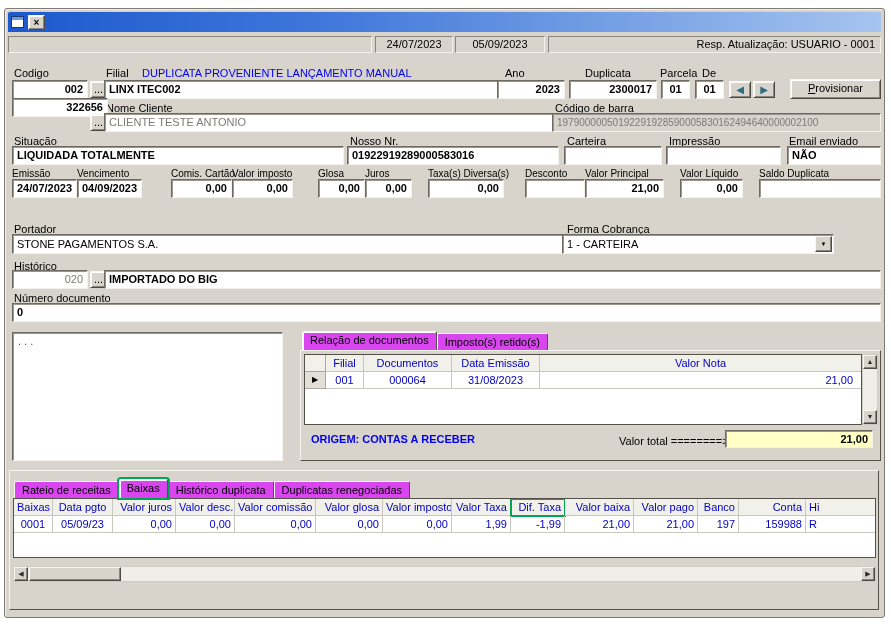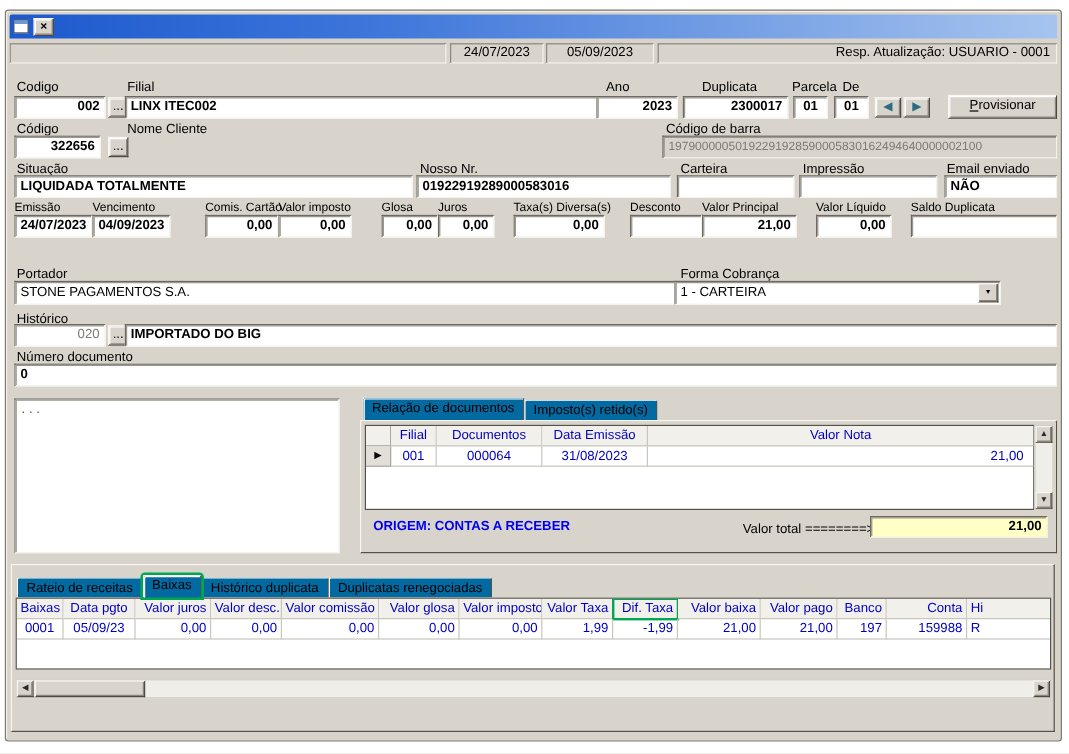--- a/index.html
+++ b/index.html
@@ -67,21 +67,21 @@
 
   .listbox {
     position:absolute; background:#fff;
     border:1px solid; border-color:#6e6a62 #f4f2ec #f4f2ec #6e6a62;
     box-shadow:inset 1px 1px 0 #9a968e;
     color:#55524c; font-size:11px; padding:2px 5px;
   }
 
   .tabs { position:absolute; display:flex; align-items:flex-end; }
   .tab {
-    height:17px; line-height:16px; padding:0 7px; font-size:11px; background:#0369a1;
+    height:17px; line-height:16px; padding:0 7px; font-size:11px; background:#d946ef;
     border:1px solid #54504a; border-bottom:none; border-top-color:#f8f6f0; border-left-color:#f8f6f0;
     border-radius:2px 2px 0 0; white-space:nowrap; position:relative; cursor:default;
   }
   .tab.active { height:19px; z-index:2; box-shadow:inset 1px 1px 0 #fff; }
   .hl-tab { box-shadow:0 0 0 2px #00a651, inset 1px 1px 0 #fff !important; z-index:3; }
 
   .panel3 { position:absolute; background:#d8d4cc; border:1px solid; border-color:#f8f6f0 #54504a #54504a #f8f6f0; }
 
   .grid { position:absolute; background:#fff; border:1px solid #54504a; overflow:hidden; }
   .grow { display:flex; }
@@ -117,20 +117,21 @@
 
   <div class="content">
 
     <div class="psunk" style="left:0;top:4px;width:364px;height:17px"></div>
     <div class="psunk ctr" style="left:367px;top:4px;width:78px;height:17px">24/07/2023</div>
     <div class="psunk ctr" style="left:447px;top:4px;width:90px;height:17px">05/09/2023</div>
     <div class="psunk rt" style="left:540px;top:4px;width:333px;height:17px">Resp. Atualização: USUARIO - 0001</div>
 
     <div class="lb" style="left:6px;top:36px">Codigo</div>
     <div class="lb" style="left:98px;top:36px">Filial</div>
+    <div class="lb blue" style="left:134px;top:36px">DUPLICATA PROVENIENTE LANÇAMENTO MANUAL</div>
     <div class="lb" style="left:497px;top:36px">Ano</div>
     <div class="lb" style="left:577px;top:36px">Duplicata</div>
     <div class="lb" style="left:652px;top:36px">Parcela</div>
     <div class="lb" style="left:694px;top:36px">De</div>
 
     <div class="fld rtx" style="left:4px;top:48px;width:76px">002</div>
     <div class="btn3" style="left:82px;top:49px;width:17px;height:17px">...</div>
     <div class="fld" style="left:96px;top:48px;width:396px">LINX ITEC002</div>
     <div class="fld rtx" style="left:489px;top:48px;width:68px">2023</div>
     <div class="fld rtx" style="left:561px;top:48px;width:88px">2300017</div>
@@ -139,22 +140,23 @@
     <div class="btn3 arrowglyph" style="left:721px;top:49px;width:22px;height:17px">◀</div>
     <div class="btn3 arrowglyph" style="left:745px;top:49px;width:22px;height:17px">▶</div>
     <div class="btn3 pbtn" style="left:782px;top:47px;width:91px;height:20px;line-height:17px">
         <span>Provisionar</span>
       </div>
 
     <div class="lb" style="left:6px;top:71px">Código</div>
     <div class="lb" style="left:98px;top:71px">Nome Cliente</div>
     <div class="lb" style="left:547px;top:71px">Código de barra</div>
 
-    <div class="fld rtx" style="left:4px;top:81px;width:72px">322656</div>
+    <div class="fld rtx" style="left:4px;top:66px;width:96px">322656</div>
     <div class="btn3" style="left:82px;top:82px;width:17px;height:17px">...</div>
+    <div class="fld reg gray" style="left:96px;top:81px;width:452px">CLIENTE TESTE ANTONIO</div>
     <div class="fld reg gray disbg fs10" style="left:544px;top:81px;width:329px">19790000050192291928590005830162494640000002100</div>
 
     <div class="lb" style="left:6px;top:104px">Situação</div>
     <div class="lb" style="left:342px;top:104px">Nosso Nr.</div>
     <div class="lb" style="left:559px;top:104px">Carteira</div>
     <div class="lb" style="left:661px;top:104px">Impressão</div>
     <div class="lb" style="left:781px;top:104px">Email enviado</div>
 
     <div class="fld" style="left:4px;top:114px;width:332px">LIQUIDADA TOTALMENTE</div>
     <div class="fld" style="left:339px;top:114px;width:212px">01922919289000583016</div>

